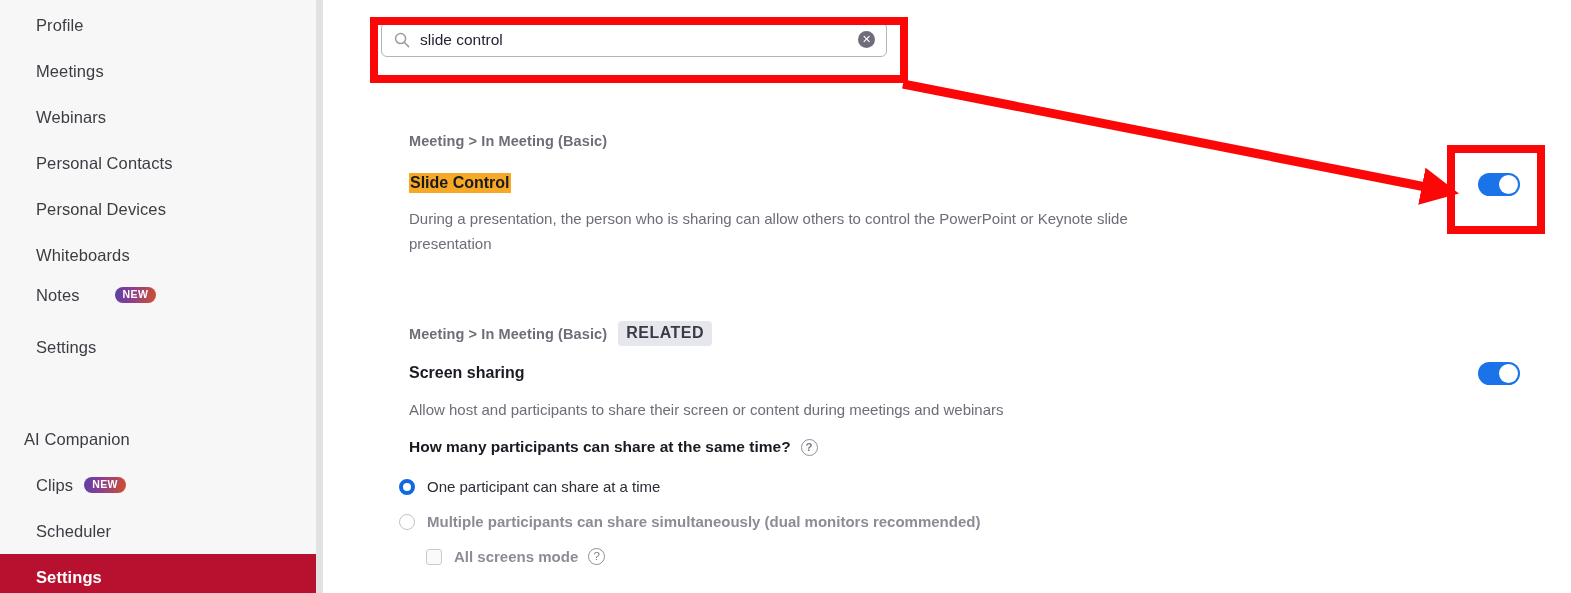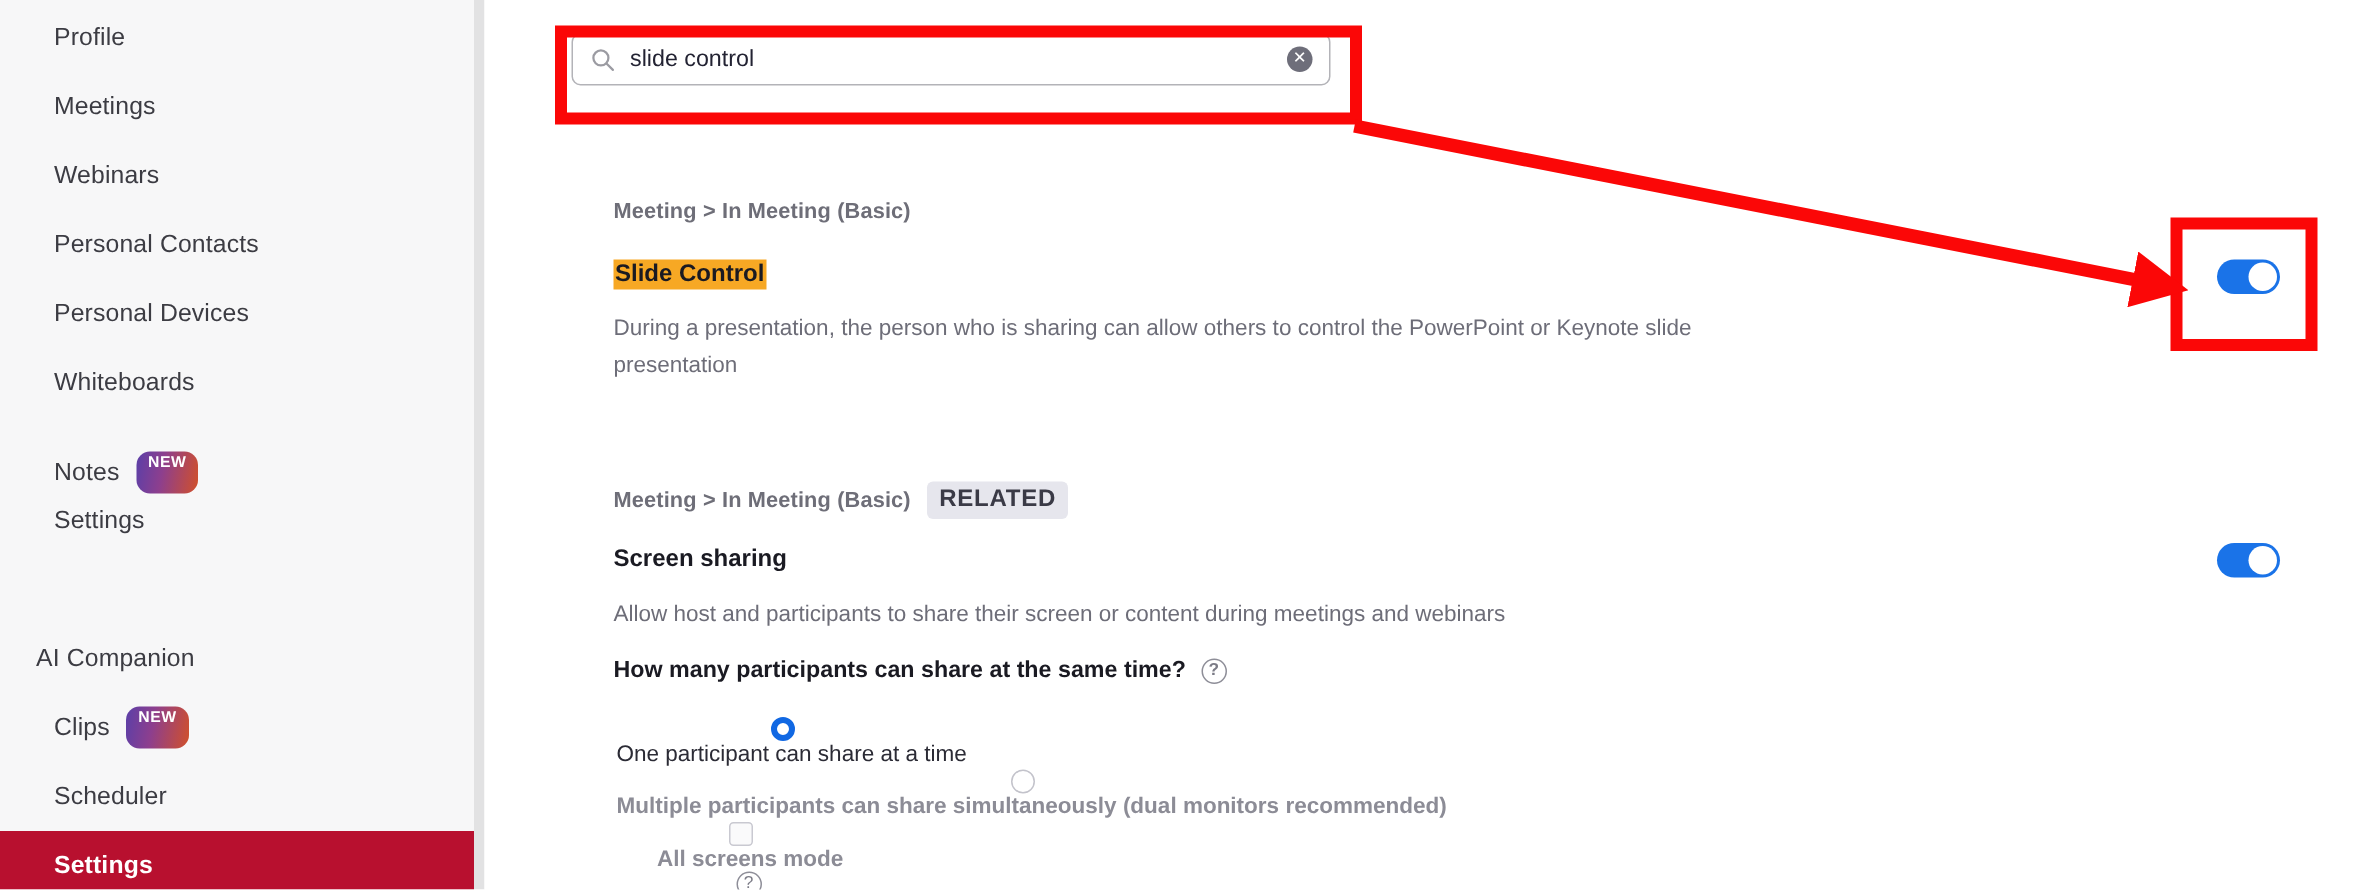--- a/index.html
+++ b/index.html
@@ -45,21 +45,21 @@
     font-size: 16.5px;
     color: #3c3c43;
     letter-spacing: 0.1px;
     white-space: nowrap;
   }
   .nav-item.active { background: #b8102f; }
   .nav-item.active .nav-label { color: #ffffff; font-weight: bold; }
   .new-badge {
     display: inline-block;
     margin-left: 11px;
-    padding: 2px 8px 15px 8px;
+    padding: 2px 8px 3px 8px;
     border-radius: 9px;
     background: linear-gradient(100deg, #5b3fa8 0%, #8d3f8e 42%, #d1502a 100%);
     color: #ffffff;
     font-size: 10.5px;
     font-weight: bold;
     letter-spacing: 0.4px;
     line-height: 1;
   }
 
   
@@ -173,23 +173,22 @@
     font-size: 11.5px;
     line-height: 15px;
     text-align: center;
     cursor: pointer;
     font-family: "Liberation Sans", sans-serif;
   }
 
   .opt-row {
     position: absolute;
     display: flex;
-    align-items: center;
-    white-space: nowrap;
-    flex-direction: column;
+    align-items: flex-end;
+    white-space: nowrap;
   }
   .radio {
     width: 16px; height: 16px;
     border-radius: 50%;
     border: 1.6px solid #c3c3cb;
     background: #ffffff;
     flex: 0 0 auto;
     cursor: pointer;
   }
   .radio.checked {
@@ -257,21 +256,21 @@
       </div>
       <div class="nav-item" style="top: 140px;">
         <span class="nav-label">Personal Contacts</span>
       </div>
       <div class="nav-item" style="top: 186px;">
         <span class="nav-label">Personal Devices</span>
       </div>
       <div class="nav-item" style="top: 232px;">
         <span class="nav-label">Whiteboards</span>
       </div>
-      <div class="nav-item" style="top: 292px;">
+      <div class="nav-item" style="top: 272px; gap: 24px;">
         <span class="nav-label">Notes</span>
         <span class="new-badge">NEW</span>
       </div>
       <div class="nav-item" style="top: 324px;">
         <span class="nav-label">Settings</span>
       </div>
       <div class="nav-item" style="top: 416px; padding-left: 24px;">
         <span class="nav-label">AI Companion</span>
       </div>
       <div class="nav-item" style="top: 462px;">

